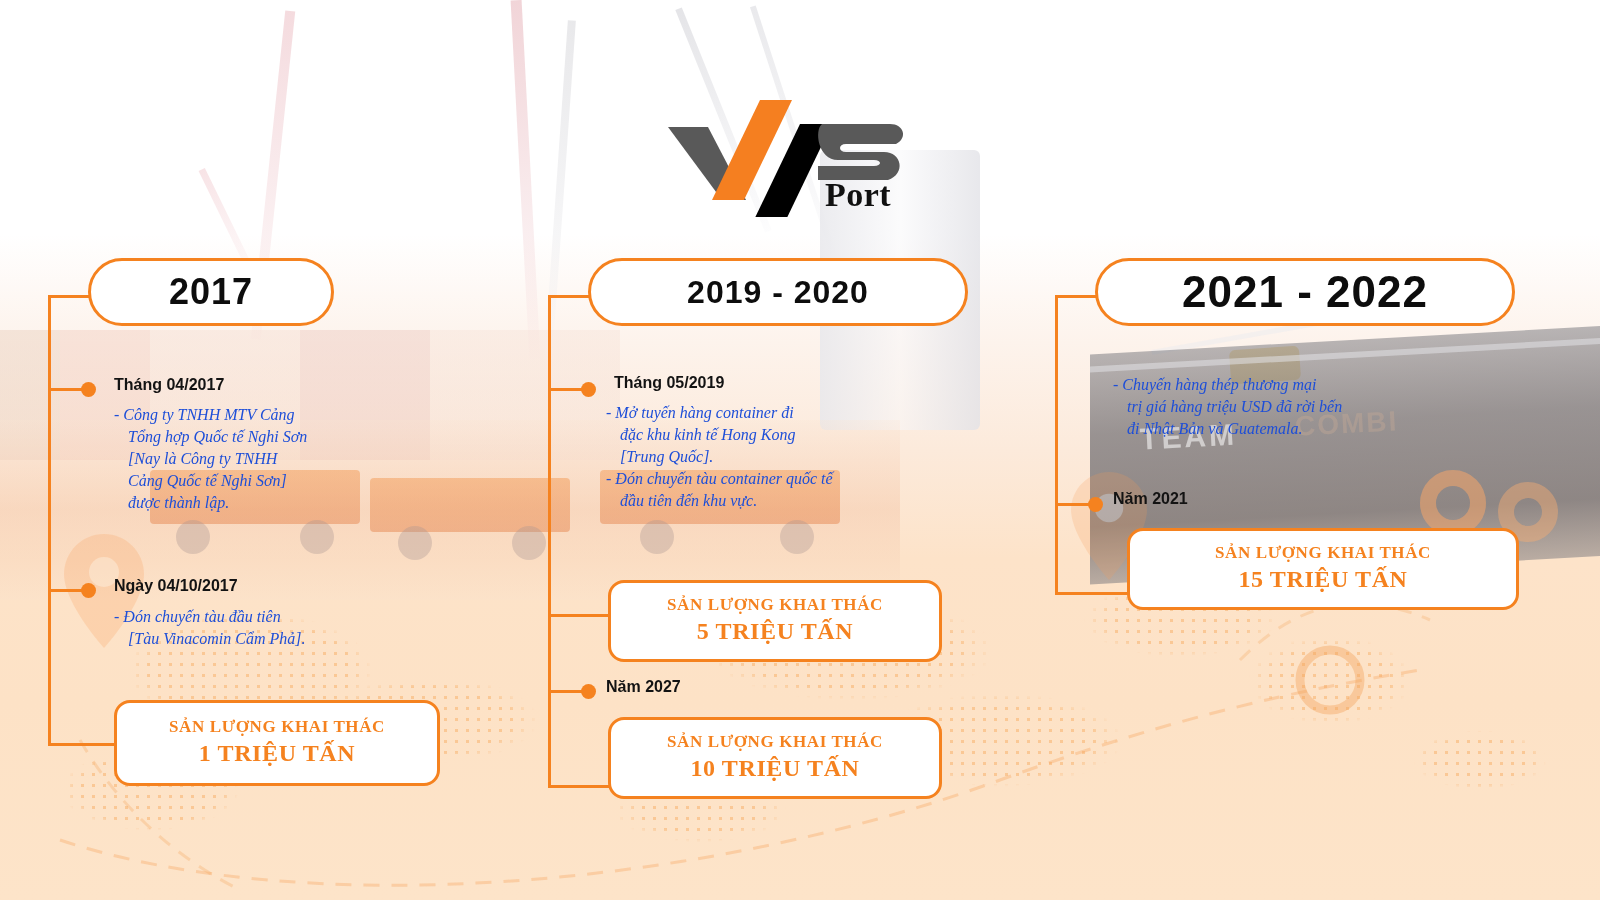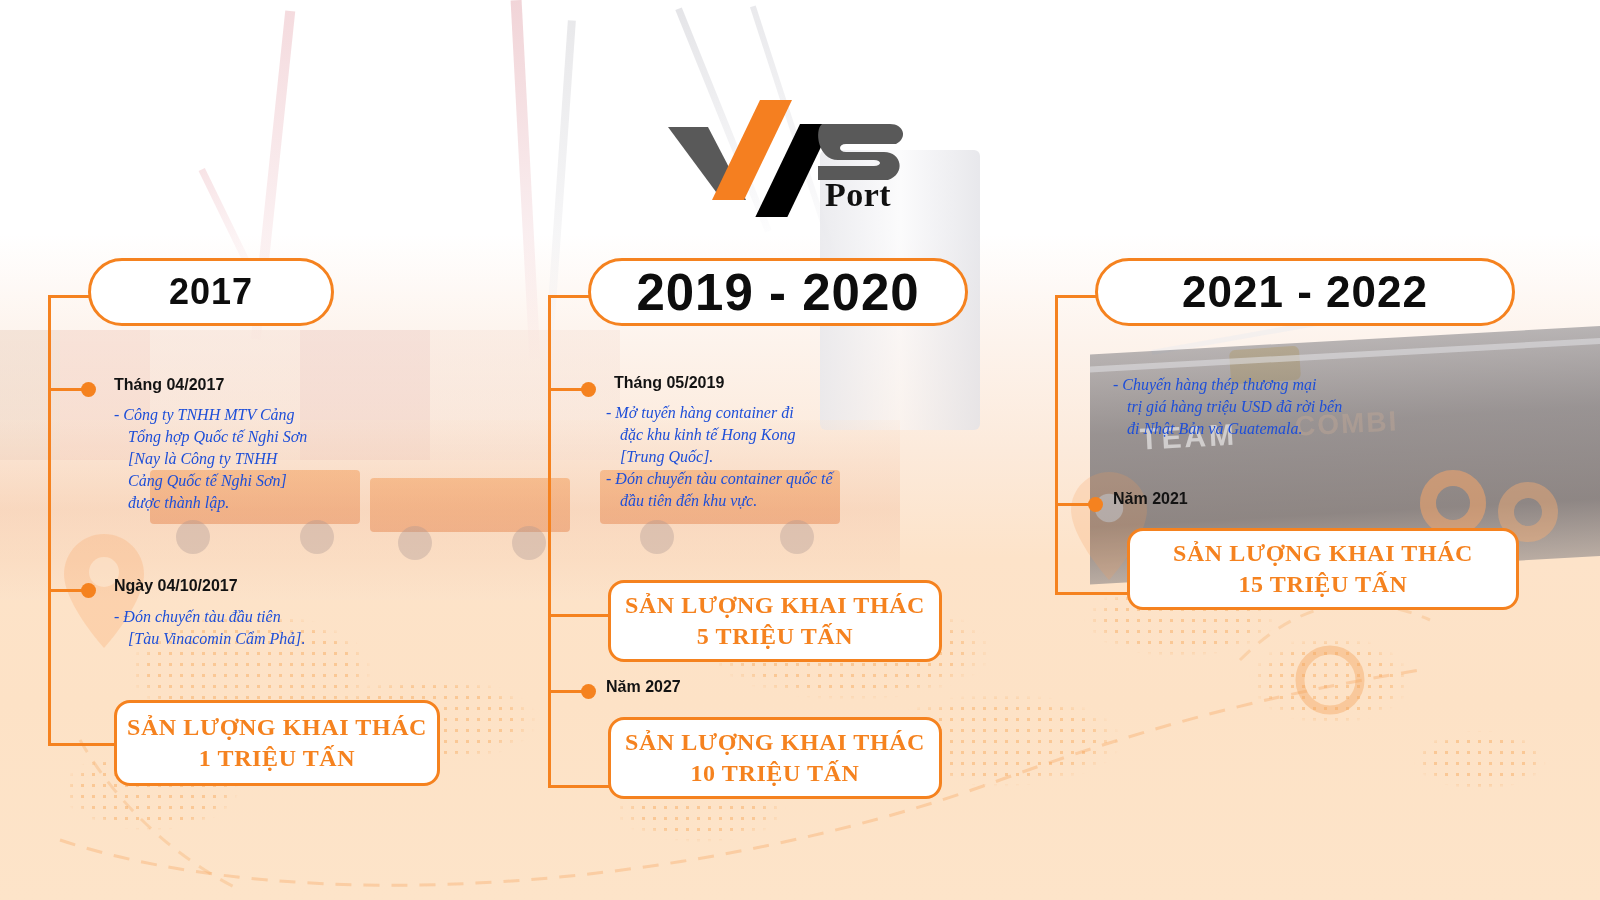--- a/index.html
+++ b/index.html
@@ -246,21 +246,21 @@
     display: flex;
     flex-direction: column;
     align-items: center;
     justify-content: center;
     text-align: center;
     font-family: "Liberation Serif", serif;
     font-weight: 700;
     color: #F5821F;
     letter-spacing: 0.6px;
   }
-  .prod-box .l1 { font-size: 24px; line-height: 1.3; }
+  .prod-box .l1 { font-size: 17px; line-height: 1.3; }
   .prod-box .l2 { font-size: 24px; line-height: 1.3; }
 
   
   .pin-wm { position: absolute; opacity: 0.42; }
 </style>
 </head>
 <body>
 
 <div id="stage">
 
@@ -365,21 +365,21 @@
     <div class="prod-box" style="left:66px; top:442px; width:326px; height:86px;">
       <div class="l1">SẢN LƯỢNG KHAI THÁC</div>
       <div class="l2">1 TRIỆU TẤN</div>
     </div>
   </div>
 
   <div class="col col2">
     <div class="spine-top" style="left:0; top:37px; width:48px;"></div>
     <div class="spine" style="left:0; top:37px; height:491px;"></div>
 
-    <div class="year-pill" style="left:40px; top:0; width:380px; font-size:51px;">
+    <div class="year-pill" style="left:40px; top:0; width:380px; font-size:32px;">
       <span>2019 - 2020</span>
     </div>
 
     <div class="item">
       <div class="branch" style="left:0; top:130px; width:40px;"></div>
       <div class="dot" style="left:33px; top:124px;"></div>
       <div class="item-title" style="left:66px; top:116px;">Tháng 05/2019</div>
       <div class="item-body" style="left:58px; top:144px; width:430px;">
         <div>- Mở tuyến hàng container đi</div>
         <div style="padding-left:14px">đặc khu kinh tế Hong Kong</div>

